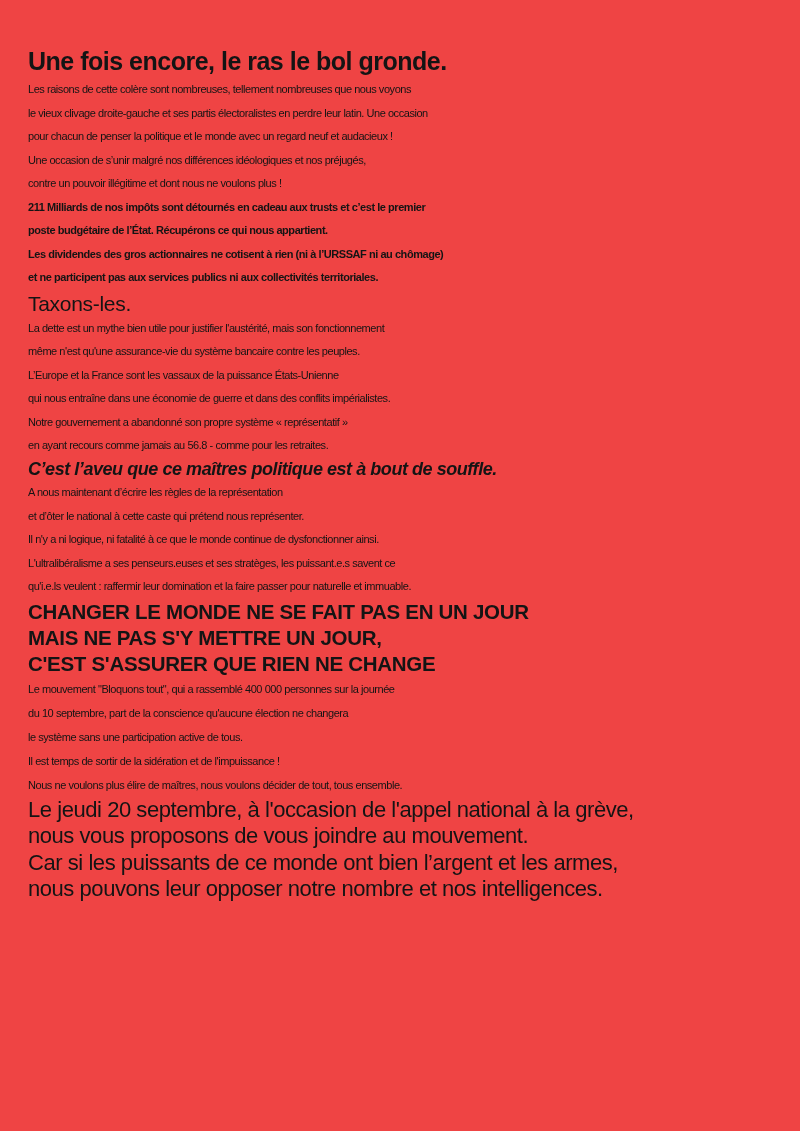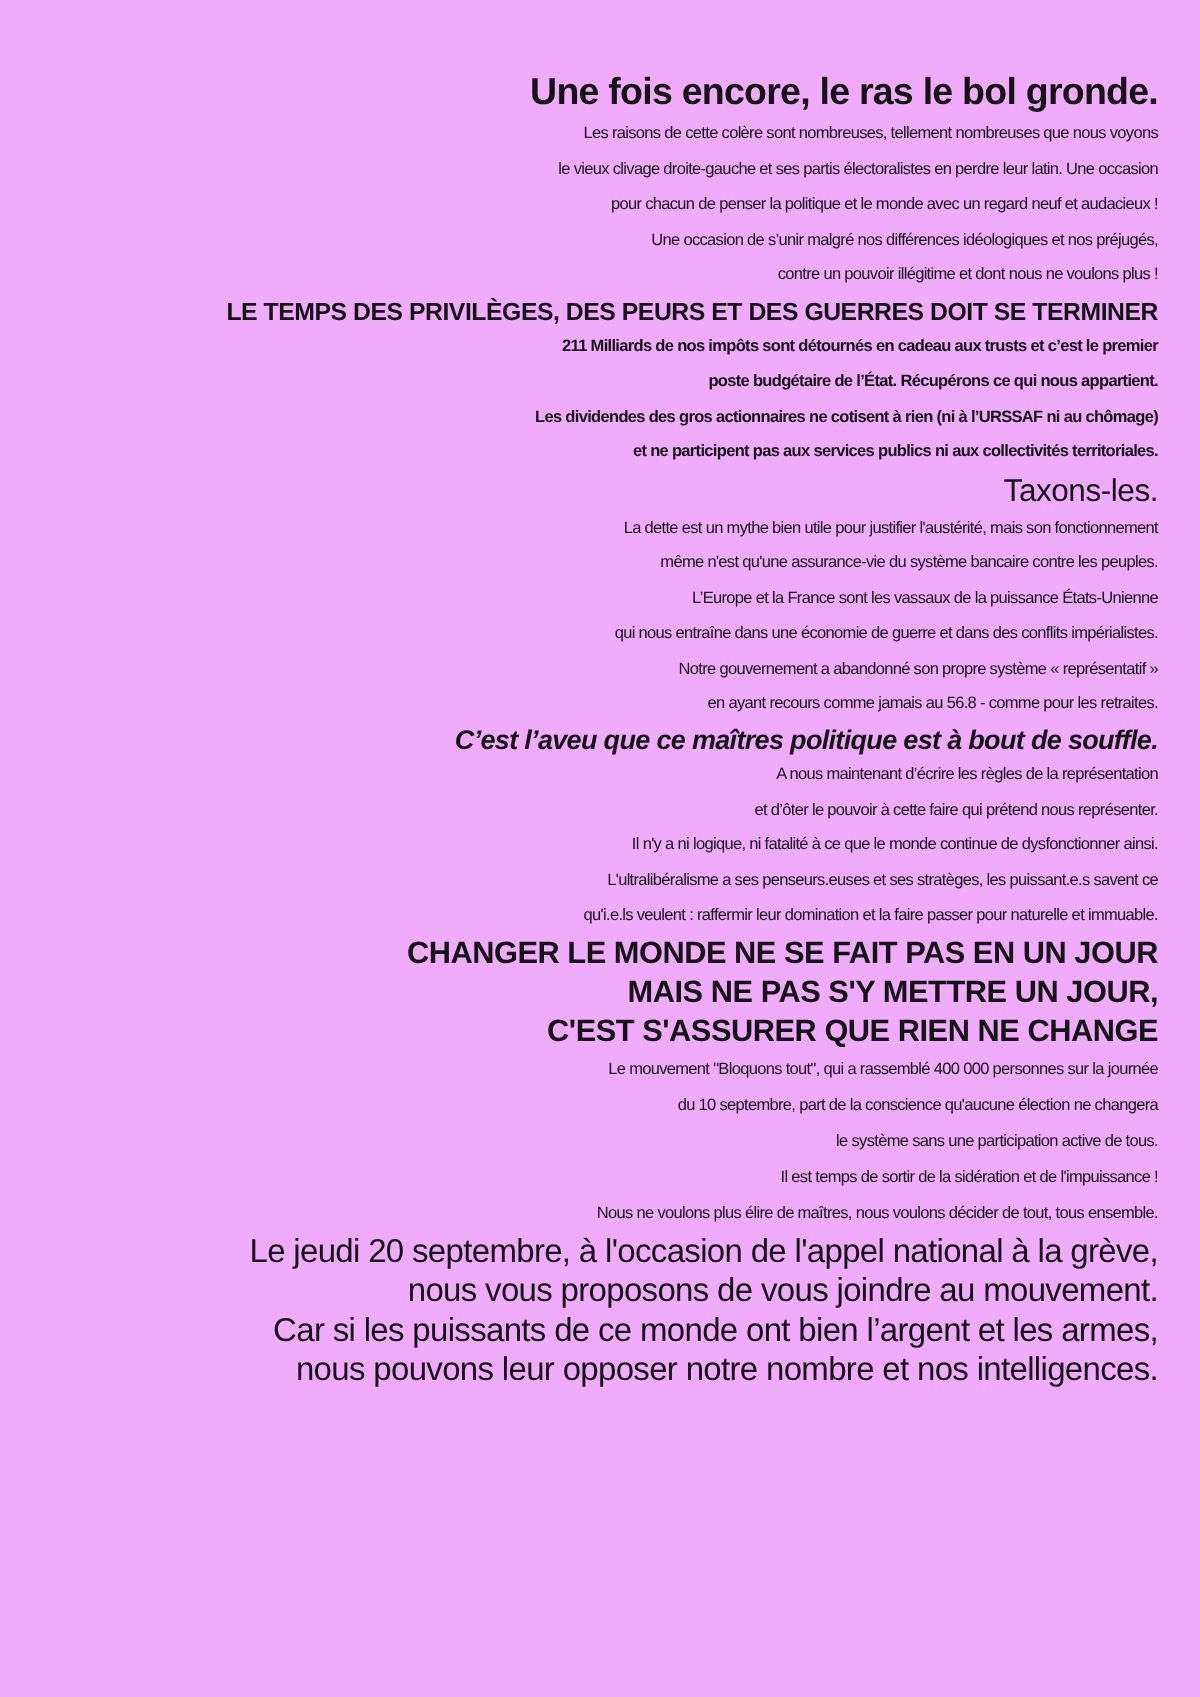--- a/index.html
+++ b/index.html
@@ -1,22 +1,22 @@
 <!DOCTYPE html>
 <html lang="fr"><head>
 <meta charset="utf-8">
 <style>
   html, body { margin:0; padding:0; background:#ffffff; }
   .page {
     width:800px; height:1131px;
     margin:0 auto;
-    background:#f0abfc;
+    background:#ef4444;
     color:#141414;
     font-family:"Liberation Sans","DejaVu Sans",sans-serif;
-    text-align:right;
+    text-align:left;
     box-sizing:border-box;
     padding:44px 28px 0 28px;
     overflow:hidden;
   }
   .page h1, .page h2, .page p { margin:0; white-space:pre-line; }
 
   .title      { font-size:25px; line-height:34px; font-weight:bold; letter-spacing:-0.5px; }
   .body-text  { font-size:11px; line-height:23.5px; letter-spacing:-0.45px; font-weight:normal; }
   .intro      { margin-top:19px; }
   .heading-sm { font-size:16.5px; line-height:24px; font-weight:bold; letter-spacing:-0.3px; margin-top:21px; }
@@ -34,41 +34,40 @@
 
 <div class="page">
   <h1 class="title">Une fois encore, le ras le bol gronde.</h1>
 
   <p class="body-text intro">Les raisons de cette colère sont nombreuses, tellement nombreuses que nous voyons
 le vieux clivage droite-gauche et ses partis électoralistes en perdre leur latin. Une occasion
 pour chacun de penser la politique et le monde avec un regard neuf et audacieux !
 Une occasion de s’unir malgré nos différences idéologiques et nos préjugés,
 contre un pouvoir illégitime et dont nous ne voulons plus !</p>
 
-  <h2 class="heading-sm">LE TEMPS DES PRIVILÈGES, DES PEURS ET DES GUERRES DOIT SE TERMINER</h2>
 
   <p class="body-text taxes">211 Milliards de nos impôts sont détournés en cadeau aux trusts et c’est le premier
 poste budgétaire de l’État. Récupérons ce qui nous appartient.
 Les dividendes des gros actionnaires ne cotisent à rien (ni à l’URSSAF ni au chômage)
 et ne participent pas aux services publics ni aux collectivités territoriales.</p>
 
   <p class="taxons">Taxons-les.</p>
 
   <p class="body-text debt">La dette est un mythe bien utile pour justifier l'austérité, mais son fonctionnement
 même n'est qu'une assurance-vie du système bancaire contre les peuples.
 L’Europe et la France sont les vassaux de la puissance États-Unienne
 qui nous entraîne dans une économie de guerre et dans des conflits impérialistes.</p>
 
   <p class="body-text government">Notre gouvernement a abandonné son propre système « représentatif »
 en ayant recours comme jamais au 56.8 - comme pour les retraites.</p>
 
   <p class="emphasis">C’est l’aveu que ce maîtres politique est à bout de souffle.</p>
 
   <p class="body-text">A nous maintenant d’écrire les règles de la représentation
-et d’ôter le pouvoir à cette faire qui prétend nous représenter.</p>
+et d’ôter le national à cette caste qui prétend nous représenter.</p>
 
   <p class="body-text">Il n'y a ni logique, ni fatalité à ce que le monde continue de dysfonctionner ainsi.
 L'ultralibéralisme a ses penseurs.euses et ses stratèges, les puissant.e.s savent ce
 qu'i.e.ls veulent : raffermir leur domination et la faire passer pour naturelle et immuable.</p>
 
   <h2 class="heading-lg">CHANGER LE MONDE NE SE FAIT PAS EN UN JOUR
 MAIS NE PAS S'Y METTRE UN JOUR,
 C'EST S'ASSURER QUE RIEN NE CHANGE</h2>
 
   <p class="body-text movement">Le mouvement "Bloquons tout", qui a rassemblé 400 000 personnes sur la journée

